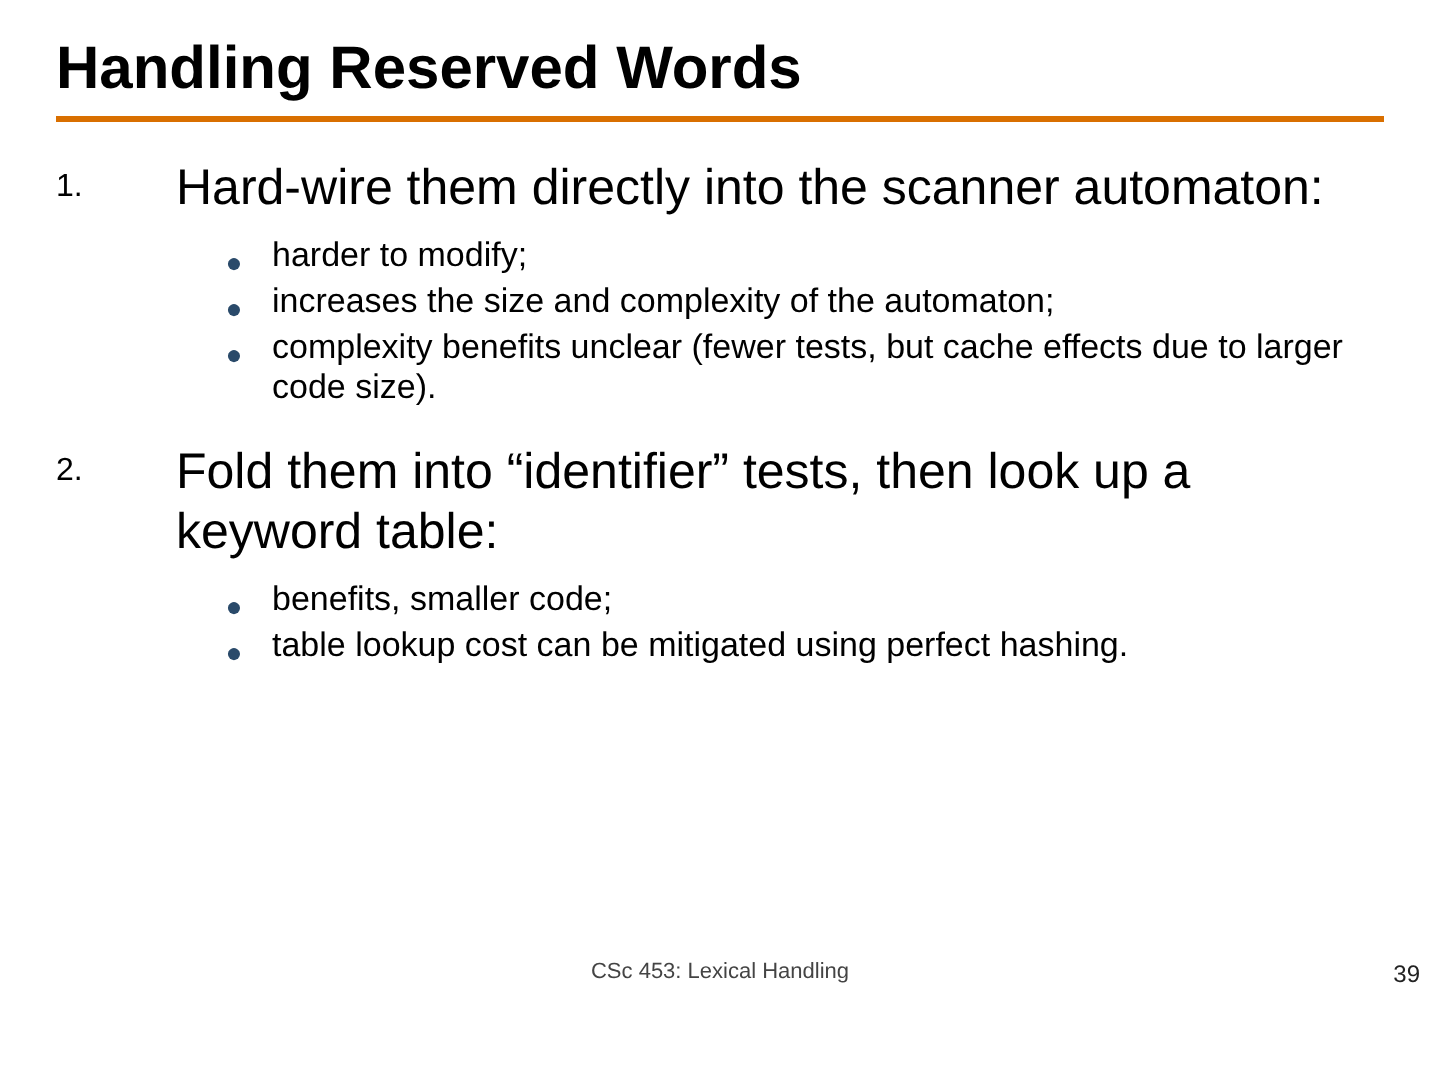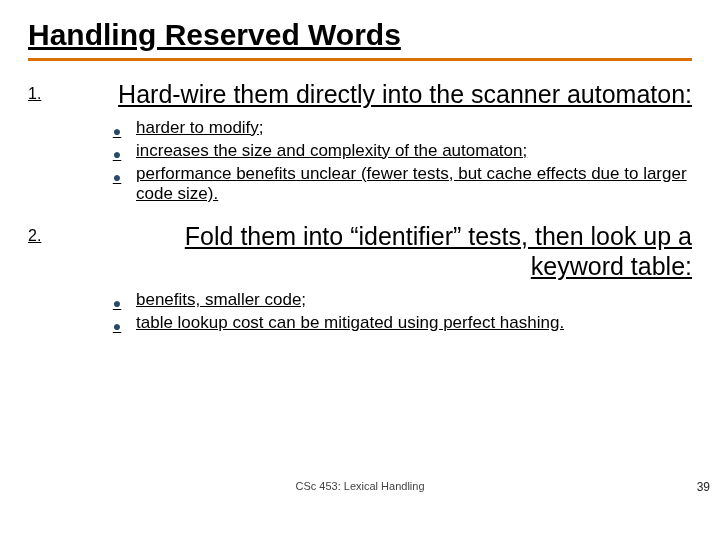--- a/index.html
+++ b/index.html
@@ -11,21 +11,20 @@
     background: #fff;
     color: #000;
     position: relative;
     overflow: hidden;
   }
   .slide {
     padding: 18px 28px 0 28px;
     box-sizing: border-box;
     width: 100%;
     height: 100%;
-    text-decoration: underline;
   }
   .title {
     font-size: 30px;
     font-weight: bold;
     margin: 0 0 6px 0;
   }
   .rule {
     border: none;
     border-top: 3px solid #d96f00;
     margin: 0 0 18px 0;
@@ -38,21 +37,20 @@
   .num {
     font-size: 16px;
     width: 60px;
     flex: 0 0 60px;
     padding-top: 6px;
   }
   .item-text {
     font-size: 25px;
     line-height: 1.22;
     flex: 1;
-    text-align: right;
   }
   .sub {
     display: flex;
     align-items: flex-start;
     margin-left: 70px;
     margin-bottom: 2px;
   }
   .bullet {
     flex: 0 0 38px;
     font-size: 14px;
@@ -99,21 +97,21 @@
   <div class="sub">
     <div class="bullet">●</div>
     <div class="sub-text">harder to modify;</div>
   </div>
   <div class="sub">
     <div class="bullet">●</div>
     <div class="sub-text">increases the size and complexity of the automaton;</div>
   </div>
   <div class="sub">
     <div class="bullet">●</div>
-    <div class="sub-text">performance benefits unclear (fewer tests, but cache effects due to larger code size).</div>
+    <div class="sub-text">complexity benefits unclear (fewer tests, but cache effects due to larger code size).</div>
   </div>
 
   <div class="gap"></div>
 
   <div class="item">
     <div class="num">2.</div>
     <div class="item-text">Fold them into “identifier” tests, then look up a keyword table:</div>
   </div>
   <div class="sub">
     <div class="bullet">●</div>

